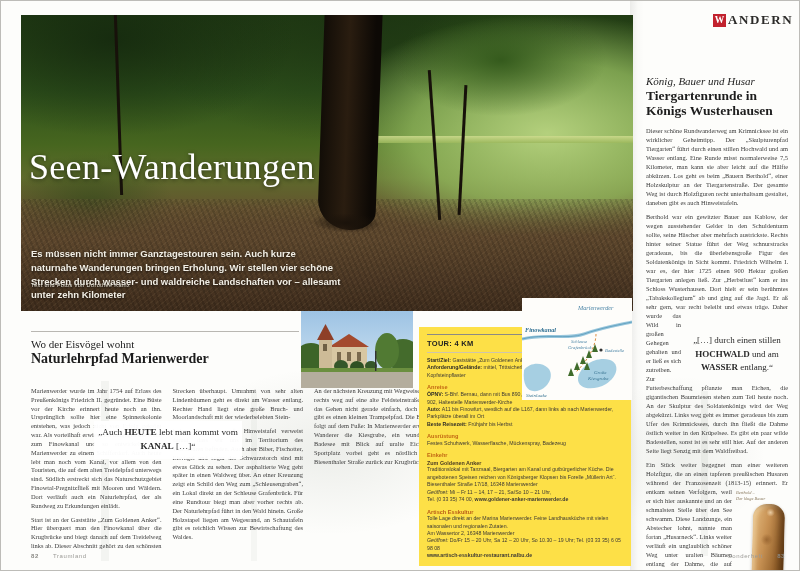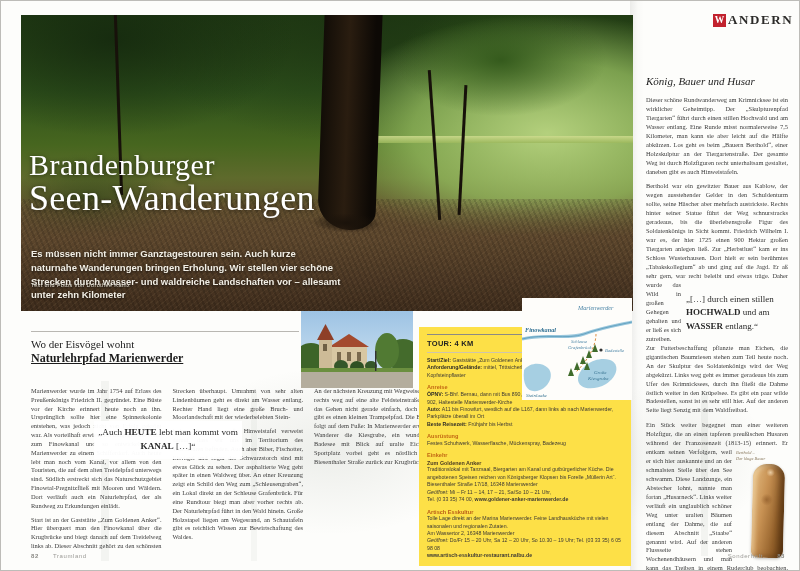--- a/index.html
+++ b/index.html
@@ -54,21 +54,21 @@
   .standfirst{position:absolute;left:30px;top:246px;width:310px;
       font-family:"Liberation Sans",sans-serif;font-size:9.5px;font-weight:700;
       color:#f2efe6;line-height:1.45;text-shadow:0 1px 3px rgba(0,0,0,0.7);}
   .byline{position:absolute;left:30px;top:281px;font-family:"Liberation Sans",sans-serif;
       font-size:5.5px;color:#e8e4d8;letter-spacing:0.4px;text-shadow:0 1px 2px rgba(0,0,0,0.7);}
 
   
   .rule-left{position:absolute;left:30px;top:330px;width:268px;height:1px;background:#b9b7b2;}
   .la-head{position:absolute;left:30px;top:337px;width:270px;color:#1c1c1c;}
   .la-head .kicker{font-size:11px;}
-  .la-head .title{font-size:12px;font-weight:700;margin-top:1px;text-decoration:underline;}
+  .la-head .title{font-size:14px;font-weight:700;margin-top:1px;}
   .la-cols{position:absolute;left:30px;top:386px;width:272px;height:168px;
       column-count:2;column-gap:11px;font-size:6.4px;line-height:1.38;color:#3c3c3c;
       text-align:justify;}
   .la-cols p{margin:0 0 5px 0;}
   .pq-left{position:absolute;left:93px;top:420px;width:148px;padding:5px 3px;
       background:rgba(255,255,255,0.97);text-align:center;font-size:9.2px;line-height:1.5;
       color:#2a2a2a;}
   .pq-left b,.pq-right b{font-weight:700;}
 
   
@@ -95,21 +95,21 @@
   .logo{position:absolute;left:712px;top:11px;display:flex;align-items:center;}
   .logo .wbox{width:13px;height:13px;background:#c2222e;color:#fff;font-weight:700;font-size:9.5px;
       display:flex;align-items:center;justify-content:center;}
   .logo .rest{font-size:13px;font-weight:700;color:#2c2b29;letter-spacing:1.6px;margin-left:2px;}
 
   .ra{position:absolute;left:645px;top:74px;width:142px;color:#1d1d1d;}
   .ra .kicker{font-size:11px;font-style:italic;}
   .ra .title{font-size:13.5px;font-weight:700;line-height:1.12;margin-top:1px;}
   .ra-body{margin-top:9px;font-size:6.4px;line-height:1.4;color:#3c3c3c;text-align:justify;}
   .ra-body p{margin:0 0 5.5px 0;}
-  .pq-right{float:right;width:102px;margin:10px 0 3px 5px;text-align:left;
+  .pq-right{float:right;width:102px;margin:20px 0 3px 5px;text-align:center;
       font-size:9px;line-height:1.5;color:#2a2a2a;background:#fdfdfb;padding:2px 0;}
   .sc-float{float:right;width:52px;margin:2px 0 2px 4px;}
   .sc-cap{font-size:4.4px;font-style:italic;color:#8a7a5f;line-height:1.4;text-align:left;margin-bottom:2px;}
   .sc-fig{width:32px;height:94px;margin-left:16px;transform:rotate(1.5deg);
       background:
         radial-gradient(circle 6px at 55% 9%,rgba(255,235,200,0.7),transparent 70%),
         radial-gradient(circle 8px at 45% 38%,rgba(120,70,25,0.5),transparent 75%),
         linear-gradient(100deg,#e5bd82 0%,#c79153 38%,#96632c 72%,#6f4517 100%);
       border-radius:14px 14px 7px 7px;
       box-shadow:inset -5px 0 7px rgba(55,28,5,0.55),inset 3px 2px 4px rgba(255,232,185,0.55),0 1px 3px rgba(0,0,0,0.25);}
@@ -139,21 +139,20 @@
     <div class="leaf2" data-name="foliage"></div>
     <div class="shore" data-name="lake-shore"></div>
     <div class="ground" data-name="forest-ground"></div>
     <div class="sap3" data-name="tree-trunk"></div>
     <div class="trunk" data-name="tree-trunk"></div>
     <div class="sap1" data-name="sapling"></div>
     <div class="sap2" data-name="sapling"></div>
   </div>
 
   <div class="hero-title" data-name="hero-title">
-    <div class="t1" data-name="hero-title-line1">Brandenburger</div>
     <div class="t2" data-name="hero-title-line2">Seen-Wanderungen</div>
   </div>
   <div class="standfirst" data-name="standfirst">Es müssen nicht immer Ganztagestouren sein. Auch kurze naturnahe Wanderungen bringen Erholung. Wir stellen vier schöne Strecken durch wasser- und waldreiche Landschaften vor – allesamt unter zehn Kilometer</div>
   <div class="byline" data-name="byline">Text und Fotos von Dorothee Kainz</div>
 
   <div class="rule-left" data-name="section-rule"></div>
   <div class="la-head" data-name="left-article-header">
     <div class="kicker" data-name="left-article-kicker">Wo der Eisvögel wohnt</div>
     <div class="title" data-name="left-article-title">Naturlehrpfad Marienwerder</div>
   </div>
@@ -247,20 +246,24 @@
     </svg>
   </div>
 
   <div class="logo" data-name="magazine-logo">
     <div class="wbox" data-name="logo-w-icon">W</div>
     <div class="rest" data-name="logo-text">ANDERN</div>
   </div>
 
   <div class="ra" data-name="right-article">
     <div class="kicker" data-name="right-article-kicker">König, Bauer und Husar</div>
+    <div class="title" data-name="right-article-title">
+      <span data-name="title-line1">Tiergartenrunde in</span><br>
+      <span data-name="title-line2">Königs Wusterhausen</span>
+    </div>
     <div class="ra-body" data-name="right-article-body">
       <p data-name="paragraph">Dieser schöne Rundwanderweg am Krimnicksee ist ein wirklicher Geheimtipp. Der „Skulpturenpfad Tiergarten“ führt durch einen stillen Hochwald und am Wasser entlang. Eine Runde misst normalerweise 7,5 Kilometer, man kann sie aber leicht auf die Hälfte abkürzen. Los geht es beim „Bauern Berthold“, einer Holzskulptur an der Tiergartenstraße. Der gesamte Weg ist durch Holzfiguren recht unterhaltsam gestaltet, daneben gibt es auch Hinweistafeln.</p>
       <p data-name="paragraph">
         <span data-name="paragraph-text">Berthold war ein gewitzter Bauer aus Kablow, der wegen ausstehender Gelder in den Schuldenturm sollte, seine Häscher aber mehrfach austrickste. Rechts hinter seiner Statue führt der Weg schnurstracks geradeaus, bis die überlebensgroße Figur des Soldatenkönigs in Sicht kommt. Friedrich Wilhelm I. war es, der hier 1725 einen 900 Hektar großen Tiergarten anlegen ließ. Zur „Herbstlust“ kam er ins Schloss Wusterhausen. Dort hielt er sein berühmtes „Tabakskollegium“ ab und ging auf die Jagd. Er aß sehr gern, war recht </span><span class="pq-right" data-name="pull-quote-right"><span data-name="quote-text">„[…] durch einen stillen </span><b data-name="quote-bold">HOCHWALD</b><span data-name="quote-text"> und am </span><b data-name="quote-bold">WASSER</b><span data-name="quote-text"> entlang.“</span></span><span data-name="paragraph-text">beleibt und etwas träge. Daher wurde das Wild in großen Gehegen gehalten und er ließ es sich zutreiben. Zur Futterbeschaffung pflanzte man Eichen, die gigantischen Baumriesen stehen zum Teil heute noch. An der Skulptur des Soldatenkönigs wird der Weg abgekürzt. Links weg geht es immer geradeaus bis zum Ufer des Krimnicksees, durch ihn fließt die Dahme östlich weiter in den Krüpelsee. Es gibt ein paar wilde Badestellen, sonst ist es sehr still hier. Auf der anderen Seite liegt Senzig mit dem Waldfreibad.</span>
       </p>
       <p data-name="paragraph">
         <span data-name="paragraph-text">Ein Stück weiter begegnet man einer weiteren Holzfigur, die an einen tapferen preußischen Husaren während der Franzosenzeit (1813-15) erinnert. </span><span class="sc-float" data-name="sculpture-figure">
             <span class="sc-cap" data-name="sculpture-caption" style="display:block"><span data-name="caption-line1">Berthold –</span><br><span data-name="caption-line2">Der kluge Bauer</span></span>
             <span class="sc-fig" data-name="wood-sculpture-photo" style="display:block"></span>
           </span><span data-name="paragraph-text">Er entkam seinen Verfolgern, weil er sich hier auskannte und an der schmalsten Stelle über den See schwamm. Diese Landzunge, ein Abstecher lohnt, nannte man fortan „Husarneck“. Links weiter verläuft ein unglaublich schöner Weg unter uralten Bäumen entlang der Dahme, die auf diesem Abschnitt „Staabe“ genannt wird. Auf der anderen Flussseite stehen Wochenendhäusern und man kann das Treiben in einem Ruderclub beobachten. Auch Hausboote und Yachten ziehen hier vorbei. Kurz darauf ist wieder „Bauer Berthold“ erreicht, diesmal von der linken Seite.</span>

